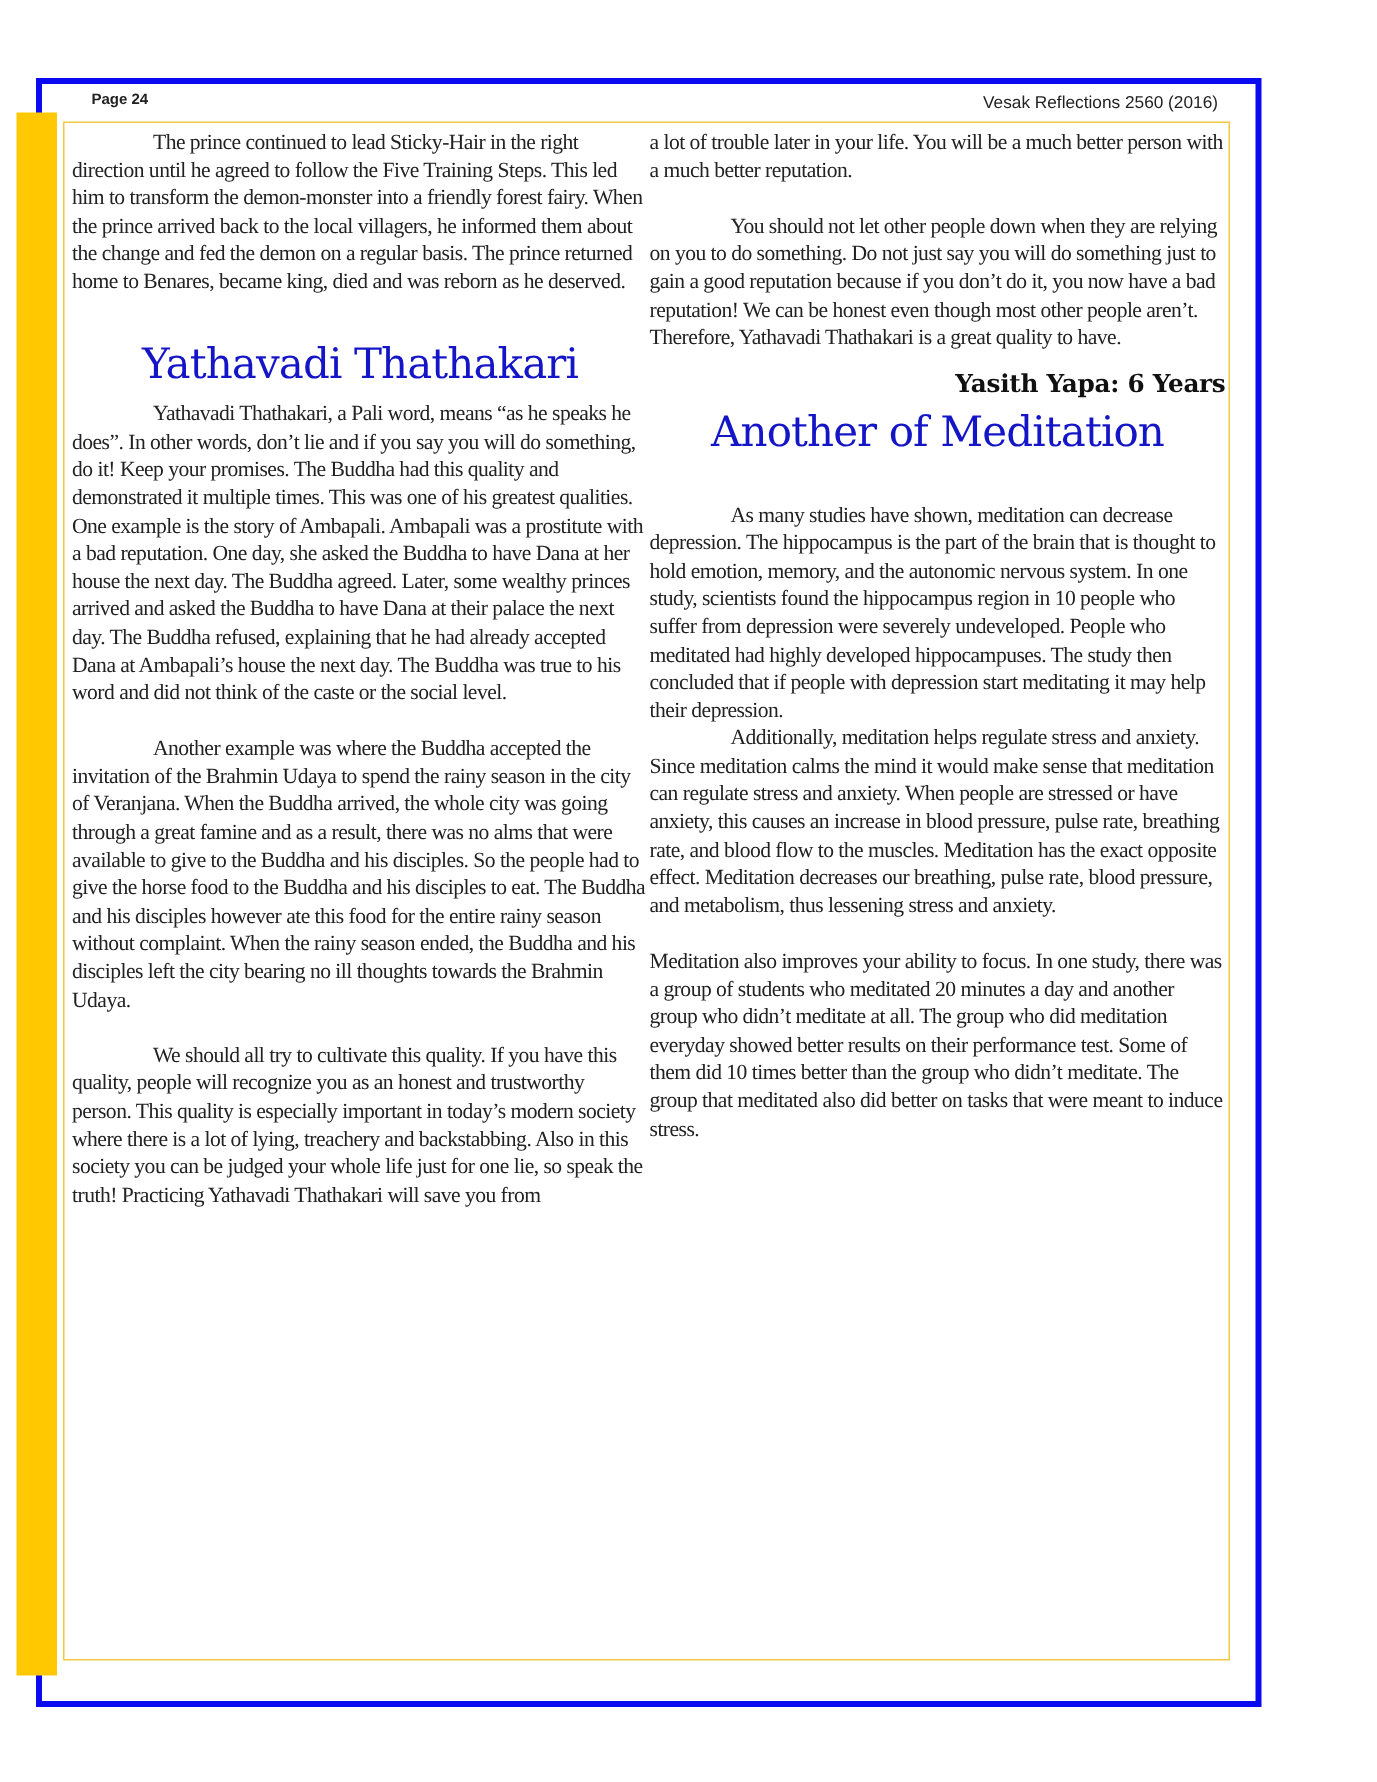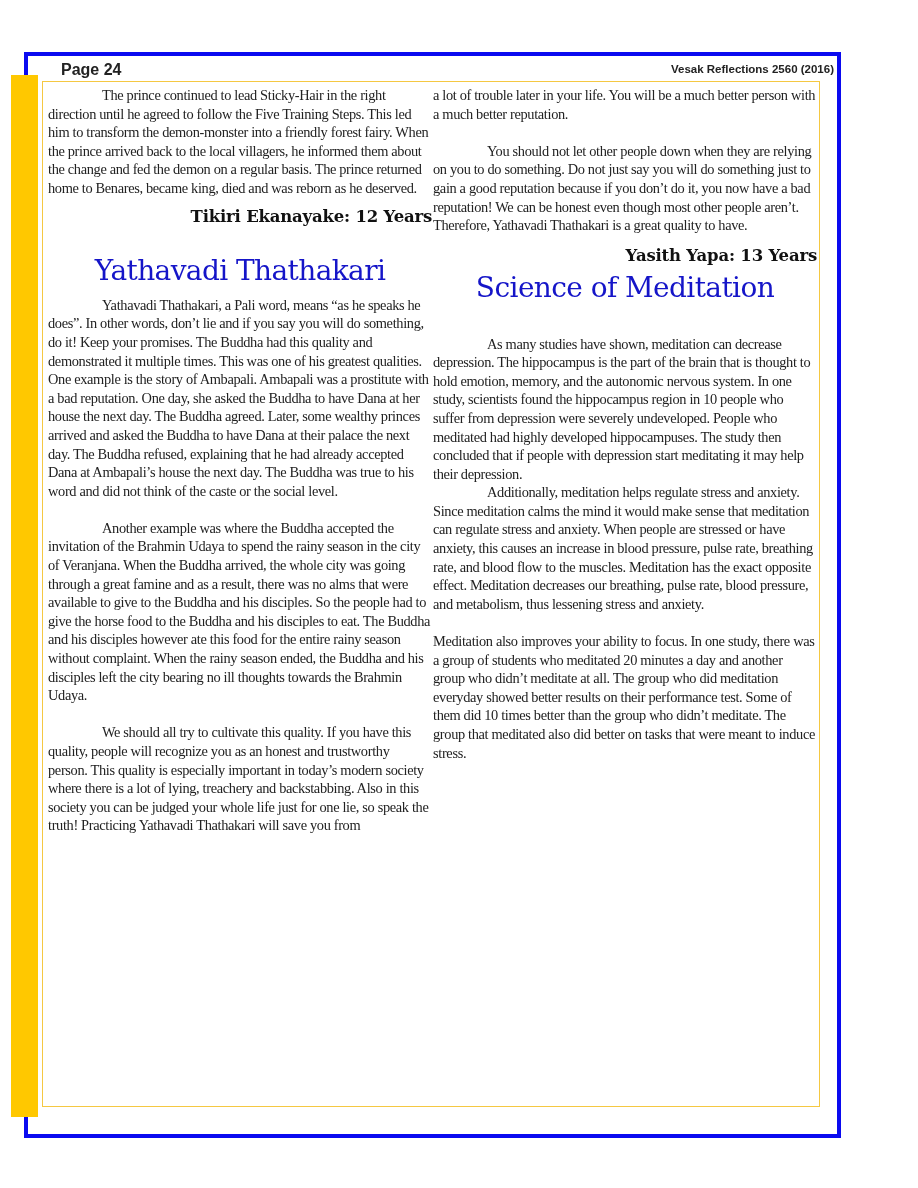--- a/index.html
+++ b/index.html
@@ -7,25 +7,25 @@
   .blue-frame {
     position: absolute; left: 24px; top: 52px; width: 809px; height: 1078px;
     border: 4px solid #0a0af0; box-sizing: content-box;
   }
   .yellow-bar {
     position: absolute; left: 11px; top: 75px; width: 27px; height: 1042px;
     background: #ffc800;
   }
   .hdr-left {
     position: absolute; left: 61px; top: 61px;
-    font-family: "Liberation Sans", sans-serif; font-size: 16px; font-weight: bold; color: #222;
+    font-family: "Liberation Sans", sans-serif; font-size: 10px; font-weight: bold; color: #222;
   }
   .hdr-right {
-    position: absolute; right: 84px; top: 63px;
-    font-family: "Liberation Sans", sans-serif; font-size: 11.5px; font-weight: bold; color: #222;
+    position: absolute; right: 106px; top: 63px;
+    font-family: "Liberation Sans", sans-serif; font-size: 11.5px; font-weight: normal; color: #222;
   }
   .content-box {
     position: absolute; left: 42px; top: 81px; width: 778px; height: 1026px;
     border: 1.5px solid #f5c842; box-sizing: border-box;
   }
   .col {
     position: absolute; top: 86px;
     font-family: "DejaVu Serif", "Liberation Serif", serif; font-size: 14.4px;
     line-height: 18.6px; color: #222; letter-spacing: -0.35px;
   }
@@ -48,33 +48,32 @@
 
 <div class="blue-frame"></div>
 <div class="yellow-bar"></div>
 <div class="content-box"></div>
 
 <div class="hdr-left">Page 24</div>
 <div class="hdr-right">Vesak Reflections 2560 (2016)</div>
 
 <div class="col col-left">
   <p class="indent">The prince continued to lead Sticky-Hair in the right direction until he agreed to follow the Five Training Steps. This led him to transform the demon-monster into a friendly forest fairy. When the prince arrived back to the local villagers, he informed them about the change and fed the demon on a regular basis. The prince returned home to Benares, became king, died and was reborn as he deserved.</p>
-  <div class="byline" style="margin-top:10px;">Tikiri Ekanayake: 12 Years</div>
   <div class="title" style="margin-top:36px; margin-bottom:15px;text-align:center;">Yathavadi Thathakari</div>
   <p class="indent">Yathavadi Thathakari, a Pali word, means “as he speaks he does”. In other words, don’t lie and if you say you will do something, do it! Keep your promises. The Buddha had this quality and demonstrated it multiple times. This was one of his greatest qualities. One example is the story of Ambapali. Ambapali was a prostitute with a bad reputation. One day, she asked the Buddha to have Dana at her house the next day. The Buddha agreed. Later, some wealthy princes arrived and asked the Buddha to have Dana at their palace the next day. The Buddha refused, explaining that he had already accepted Dana at Ambapali’s house the next day. The Buddha was true to his word and did not think of the caste or the social level.</p>
   <div class="gap"></div>
   <p class="indent">Another example was where the Buddha accepted the invitation of the Brahmin Udaya to spend the rainy season in the city of Veranjana. When the Buddha arrived, the whole city was going through a great famine and as a result, there was no alms that were available to give to the Buddha and his disciples. So the people had to give the horse food to the Buddha and his disciples to eat. The Buddha and his disciples however ate this food for the entire rainy season without complaint. When the rainy season ended, the Buddha and his disciples left the city bearing no ill thoughts towards the Brahmin Udaya.</p>
   <div class="gap"></div>
   <p class="indent">We should all try to cultivate this quality. If you have this quality, people will recognize you as an honest and trustworthy person. This quality is especially important in today’s modern society where there is a lot of lying, treachery and backstabbing. Also in this society you can be judged your whole life just for one lie, so speak the truth! Practicing Yathavadi Thathakari will save you from</p>
 </div>
 
 <div class="col col-right">
   <p>a lot of trouble later in your life. You will be a much better person with a much better reputation.</p>
   <div class="gap"></div>
   <p class="indent">You should not let other people down when they are relying on you to do something. Do not just say you will do something just to gain a good reputation because if you don’t do it, you now have a bad reputation! We can be honest even though most other people aren’t. Therefore, Yathavadi Thathakari is a great quality to have.</p>
-  <div class="byline" style="margin-top:12px;">Yasith Yapa: 13 Years</div>
-  <div class="title" style="margin-top:14px; margin-bottom:18px;">Science of Meditation</div>
+  <div class="byline" style="margin-top:12px;">Yasith Yapa: 6 Years</div>
+  <div class="title" style="margin-top:14px; margin-bottom:18px;">Another of Meditation</div>
   <div class="gap"></div>
   <p class="indent">As many studies have shown, meditation can decrease depression. The hippocampus is the part of the brain that is thought to hold emotion, memory, and the autonomic nervous system. In one study, scientists found the hippocampus region in 10 people who suffer from depression were severely undeveloped. People who meditated had highly developed hippocampuses. The study then concluded that if people with depression start meditating it may help their depression.</p>
   <p class="indent">Additionally, meditation helps regulate stress and anxiety. Since meditation calms the mind it would make sense that meditation can regulate stress and anxiety. When people are stressed or have anxiety, this causes an increase in blood pressure, pulse rate, breathing rate, and blood flow to the muscles. Meditation has the exact opposite effect. Meditation decreases our breathing, pulse rate, blood pressure, and metabolism, thus lessening stress and anxiety.</p>
   <div class="gap"></div>
   <p>Meditation also improves your ability to focus. In one study, there was a group of students who meditated 20 minutes a day and another group who didn’t meditate at all. The group who did meditation everyday showed better results on their performance test. Some of them did 10 times better than the group who didn’t meditate. The group that meditated also did better on tasks that were meant to induce stress.</p>
 </div>
 
 </body></html>

